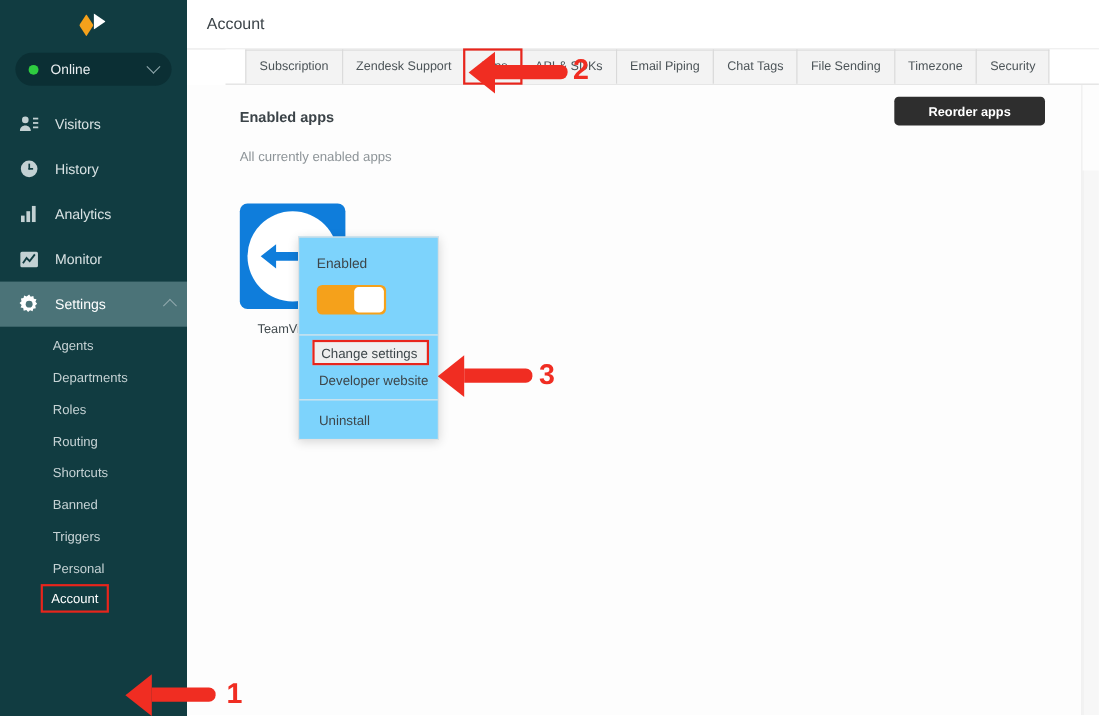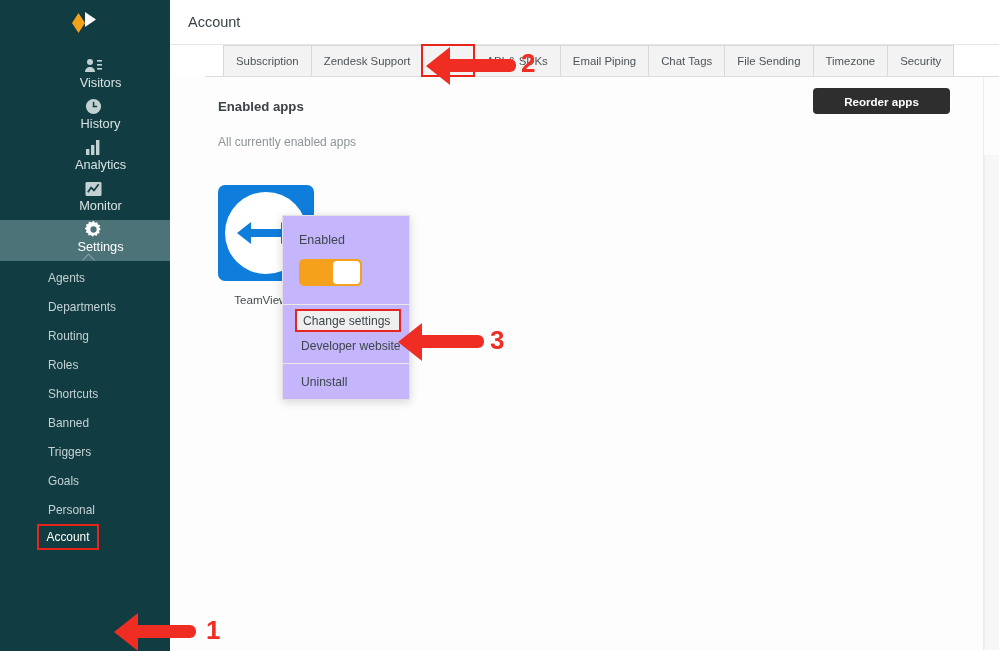--- a/index.html
+++ b/index.html
@@ -67,21 +67,20 @@
   }
   .chev.up { transform: rotate(-135deg) translate(-1px,-1px); }
 
   .nav { margin-top: 14px; }
   .nav-item {
     height: 41px;
     display: flex; align-items: center;
     padding-left: 17px;
     cursor: pointer;
     position: relative;
-    flex-direction: column;
   }
   .nav-item.active { background: #4b7378; }
   .nav-icon {
     width: 19px; height: 19px; flex: 0 0 19px;
     display: flex; align-items: center; justify-content: center;
     color: #c3d1d3;
   }
   .nav-icon svg { display: block; }
   .nav-label {
     color: #d9e3e4; font-size: 12.8px; margin-left: 14px;
@@ -202,23 +201,23 @@
   .app-name {
     margin-top: 12px;
     font-size: 11.6px;
     color: #414a4e;
     white-space: nowrap;
   }
 
   
   .popup {
     position: absolute;
-    left: 112px; top: 138px;
+    left: 101px; top: 138px;
     width: 128px;
-    background: #c4b5fd;
+    background: #7dd3fc;
     border: 1px solid #e2e2e2;
     box-shadow: 0 2px 9px rgba(0,0,0,0.16);
     z-index: 10;
   }
   .popup-top {
     padding: 17px 16px 18px 16px;
     border-bottom: 1px solid #e8e8e8;
   }
   .popup-top-label { font-size: 12.5px; color: #3d464a; }
   .toggle {
@@ -306,20 +305,25 @@
 
   <div class="sidebar">
 
     <div class="logo-wrap">
       <div class="logo">
         <div class="d-orange"></div>
         <div class="d-white"></div>
       </div>
     </div>
 
+    <div class="status-pill">
+      <div class="status-dot"></div>
+      <div class="status-label">Online</div>
+      <div class="chev"></div>
+    </div>
 
     <div class="nav">
 
       <div class="nav-item">
         <span class="nav-icon">
           <svg width="17" height="15" viewBox="0 0 17 15" fill="currentColor">
             <circle cx="5" cy="4" r="3"></circle>
             <path d="M0 14c0-3 2.3-5 5-5s5 2 5 5z"></path>
             <rect x="12" y="2" width="5" height="1.6"></rect>
             <rect x="12" y="6" width="5" height="1.6"></rect>
@@ -375,36 +379,33 @@
       </div>
 
       <div class="subnav">
         <div class="subnav-item">
             <span>Agents</span>
           </div>
         <div class="subnav-item">
             <span>Departments</span>
           </div>
         <div class="subnav-item">
+            <span>Roles</span>
+          </div>
+        <div class="subnav-item">
             <span>Routing</span>
           </div>
         <div class="subnav-item">
-            <span>Roles</span>
-          </div>
-        <div class="subnav-item">
             <span>Shortcuts</span>
           </div>
         <div class="subnav-item">
             <span>Banned</span>
           </div>
         <div class="subnav-item">
             <span>Triggers</span>
-          </div>
-        <div class="subnav-item">
-            <span>Goals</span>
           </div>
         <div class="subnav-item">
             <span>Personal</span>
           </div>
         <div class="subnav-item highlight">
             <span>Account</span>
           </div>
       </div>
     </div>
   </div>

